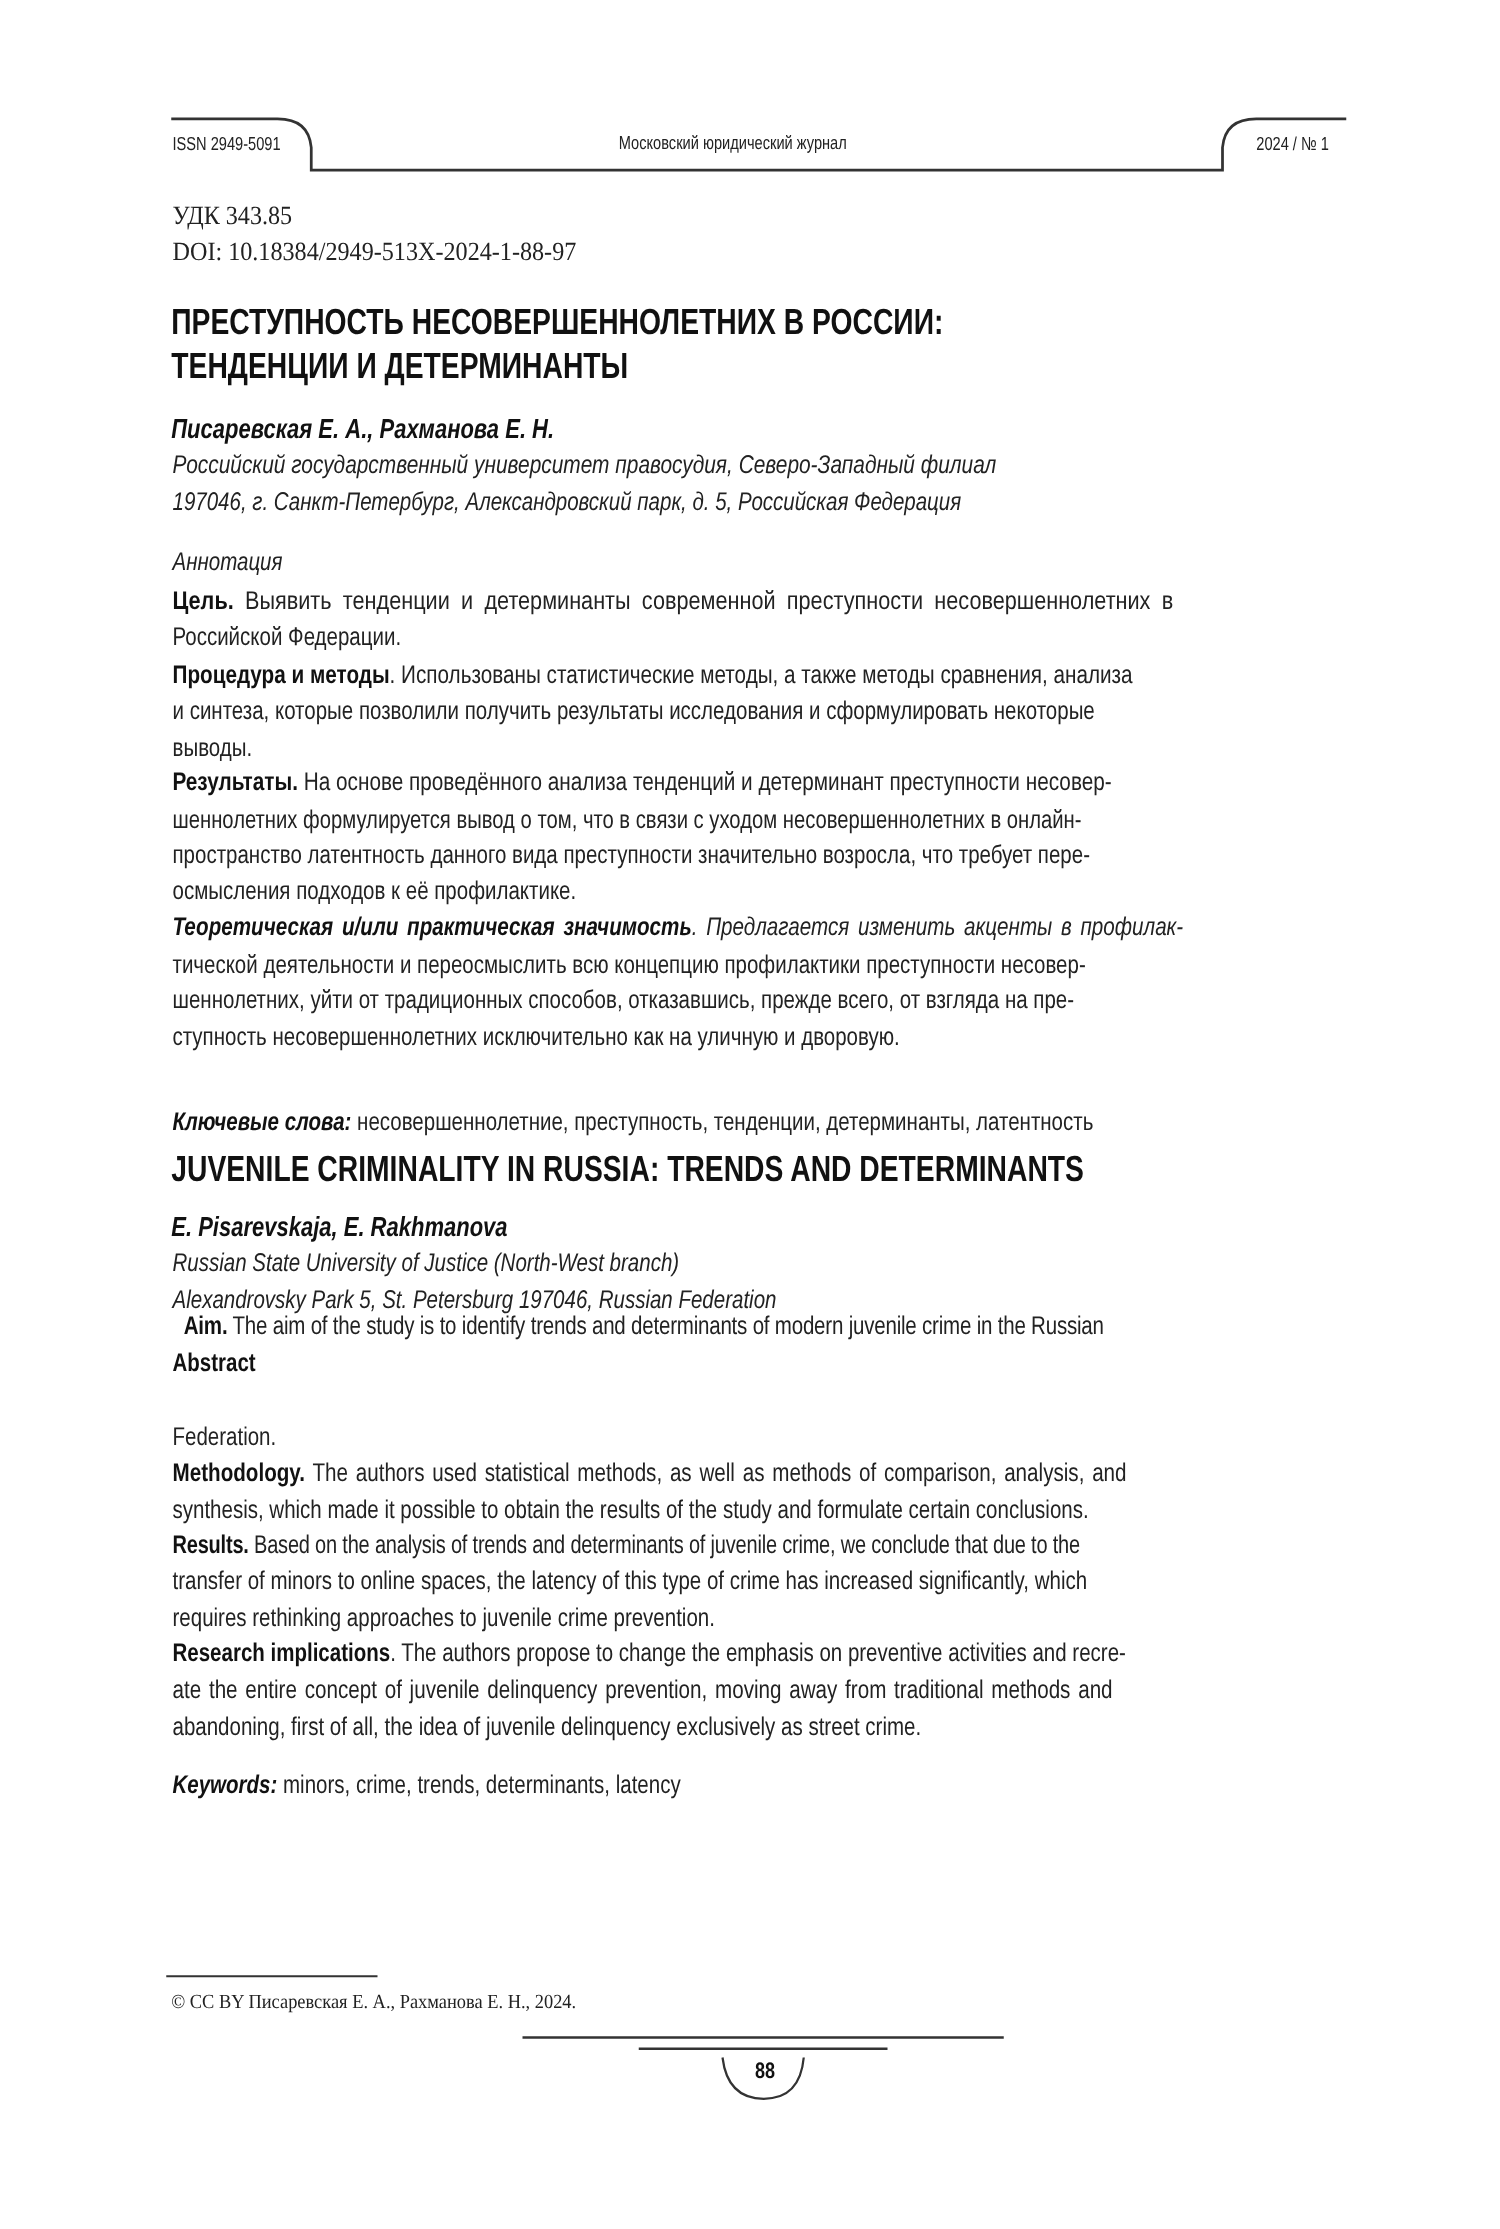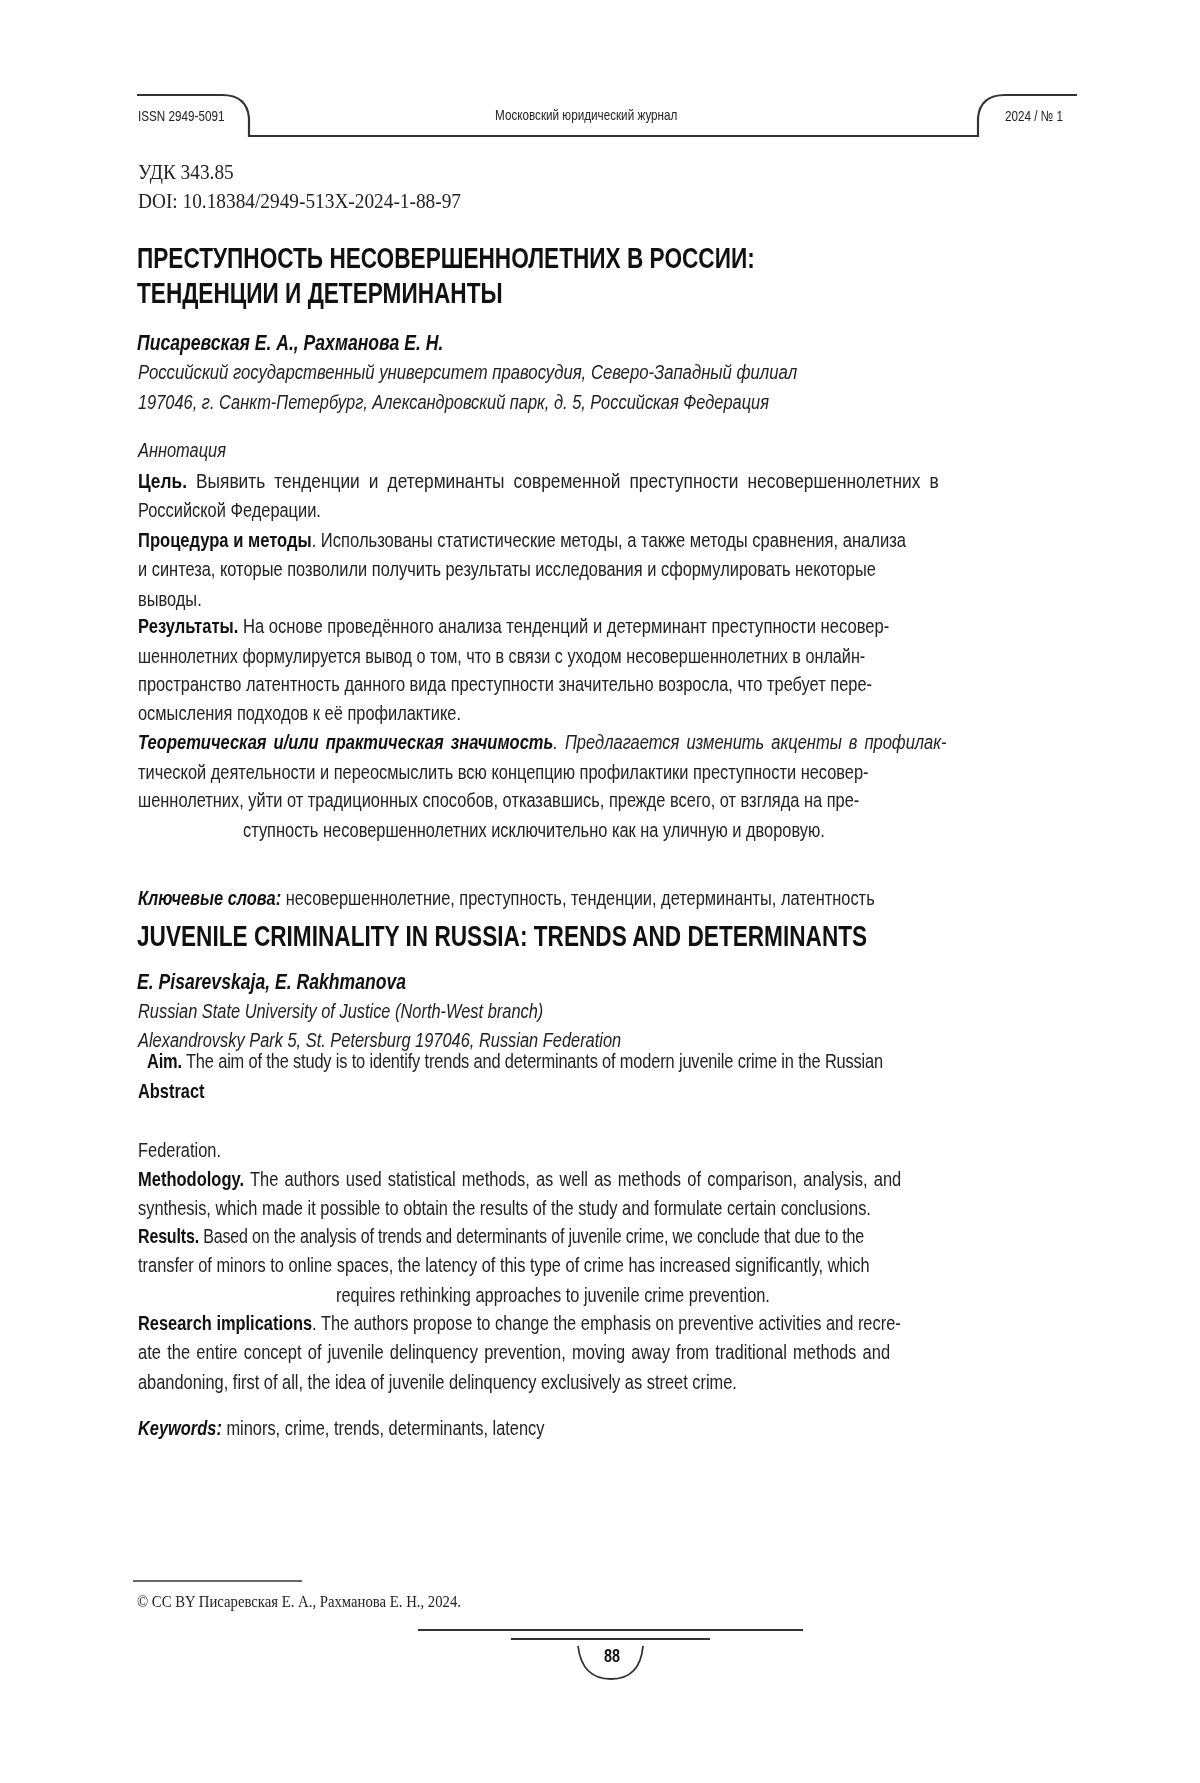--- a/index.html
+++ b/index.html
@@ -61,21 +61,21 @@
 </div>
 <div class="jline" style="top:641px;"><span class="in" style="transform:scaleX(0.79);">шеннолетних формулируется вывод о том, что в связи с уходом несовершеннолетних в онлайн-</span></div>
 <div class="jline" style="top:669px;"><span class="in" style="transform:scaleX(0.8);">пространство латентность данного вида преступности значительно возросла, что требует пере-</span></div>
 <div class="jline" style="top:698px;"><span class="in" style="transform:scaleX(0.8);">осмысления подходов к её профилактике.</span></div>
 
 <div class="jline" style="top:727px;font-style:italic;">
   <span class="in" style="transform:scaleX(0.805); word-spacing:3px;"><span class="b">Теоретическая и/или практическая значимость</span><span>. Предлагается изменить акценты в профилак-</span></span>
 </div>
 <div class="jline" style="top:757px;"><span class="in" style="transform:scaleX(0.8);">тической деятельности и переосмыслить всю концепцию профилактики преступности несовер-</span></div>
 <div class="jline" style="top:785px;"><span class="in" style="transform:scaleX(0.8);">шеннолетних, уйти от традиционных способов, отказавшись, прежде всего, от взгляда на пре-</span></div>
-<div class="jline" style="top:815px;text-align:center;"><span class="in" style="transform:scaleX(0.8);">ступность несовершеннолетних исключительно как на уличную и дворовую.</span></div>
+<div class="jline" style="top:815px;"><span class="in" style="transform:scaleX(0.8);">ступность несовершеннолетних исключительно как на уличную и дворовую.</span></div>
 
 <div class="jline" style="top:859px;margin-top:24px;">
   <span class="in" style="transform:scaleX(0.8);"><span class="b i">Ключевые слова:</span><span> несовершеннолетние, преступность, тенденции, детерминанты, латентность</span></span>
 </div>
 
 <div class="abs title" style="left:137px; top:920px;">JUVENILE CRIMINALITY IN RUSSIA: TRENDS AND DETERMINANTS</div>
 
 <div class="abs authors" style="left:137px; top:969px;">E. Pisarevskaja, E. Rakhmanova</div>
 <div class="abs affil" style="left:138px; top:999px; transform:scaleX(0.8);">Russian State University of Justice (North-West branch)</div>
 <div class="abs affil" style="left:138px; top:1028px; transform:scaleX(0.8);">Alexandrovsky Park 5, St. Petersburg 197046, Russian Federation</div>
@@ -89,21 +89,21 @@
 
 <div class="jline" style="top:1164px;">
   <span class="in" style="transform:scaleX(0.805); word-spacing:2px;"><span class="b">Methodology.</span><span> The authors used statistical methods, as well as methods of comparison, analysis, and</span></span>
 </div>
 <div class="jline" style="top:1193px;"><span class="in" style="transform:scaleX(0.8);">synthesis, which made it possible to obtain the results of the study and formulate certain conclusions.</span></div>
 
 <div class="jline" style="top:1221px;">
   <span class="in" style="transform:scaleX(0.78); letter-spacing:-0.2px;"><span class="b">Results.</span><span> Based on the analysis of trends and determinants of juvenile crime, we conclude that due to the</span></span>
 </div>
 <div class="jline" style="top:1250px;"><span class="in" style="transform:scaleX(0.8);">transfer of minors to online spaces, the latency of this type of crime has increased significantly, which</span></div>
-<div class="jline" style="top:1280px;text-align:center;"><span class="in" style="transform:scaleX(0.8);">requires rethinking approaches to juvenile crime prevention.</span></div>
+<div class="jline" style="top:1280px;"><span class="in" style="transform:scaleX(0.8);">requires rethinking approaches to juvenile crime prevention.</span></div>
 
 <div class="jline" style="top:1308px;">
   <span class="in" style="transform:scaleX(0.8);"><span class="b">Research implications</span><span>. The authors propose to change the emphasis on preventive activities and recre-</span></span>
 </div>
 <div class="jline" style="top:1337px;"><span class="in" style="transform:scaleX(0.805); word-spacing:2px;">ate the entire concept of juvenile delinquency prevention, moving away from traditional methods and</span></div>
 <div class="jline" style="top:1367px;"><span class="in" style="transform:scaleX(0.8);">abandoning, first of all, the idea of juvenile delinquency exclusively as street crime.</span></div>
 
 <div class="jline" style="top:1413px;">
   <span class="in" style="transform:scaleX(0.8);"><span class="b i">Keywords:</span><span> minors, crime, trends, determinants, latency</span></span>
 </div>

